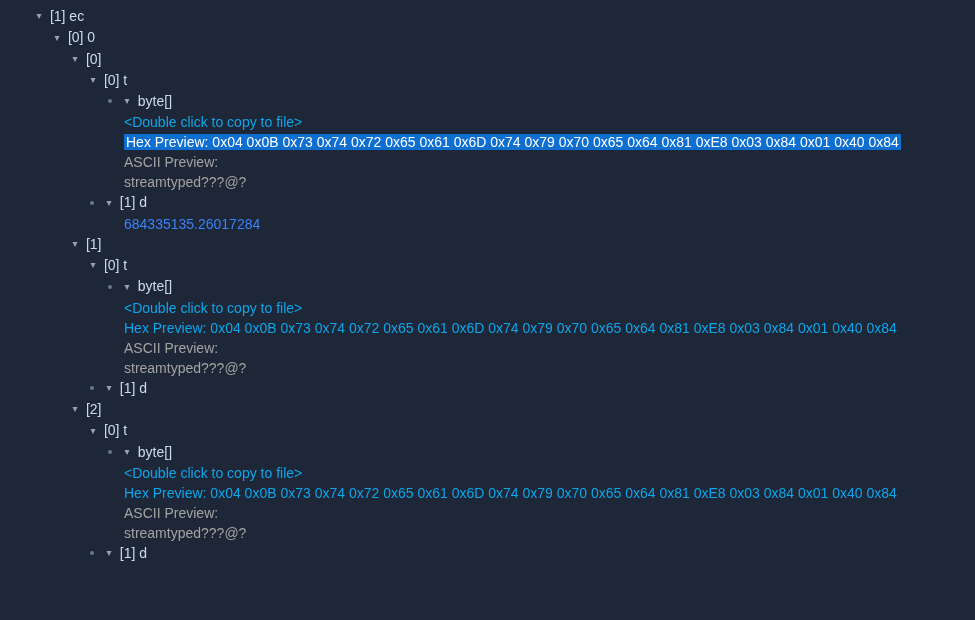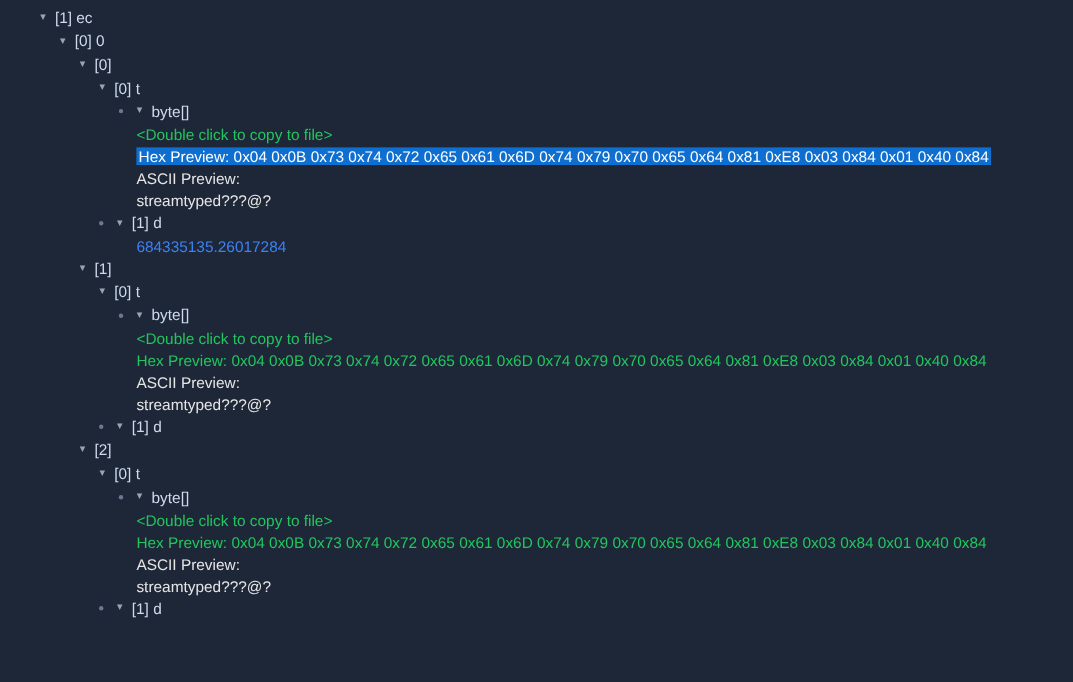--- a/index.html
+++ b/index.html
@@ -37,22 +37,22 @@
     content: "";
     display: inline-block;
     width: 4px;
     height: 4px;
     background: #6b7893;
     border-radius: 50%;
     margin: 0 6px 2px 2px;
     vertical-align: middle;
   }
   .lbl-key { color: #cddbec; }
-  .lbl-dim { color: #22c55e; }
-  .lbl-dark { color: #e5e5e5; }
+  .lbl-dim { color: #0ea5e9; }
+  .lbl-dark { color: #a3a3a3; }
   .lbl-val { color: #3b82f6; }
   .highlighted {
     background: #0e6fd1;
     color: #ffffff;
     padding: 0 2px;
   }
   .indent-0 { padding-left: 6px; }
   .indent-1 { padding-left: 24px; }
   .indent-2 { padding-left: 42px; }
   .indent-3 { padding-left: 60px; }

